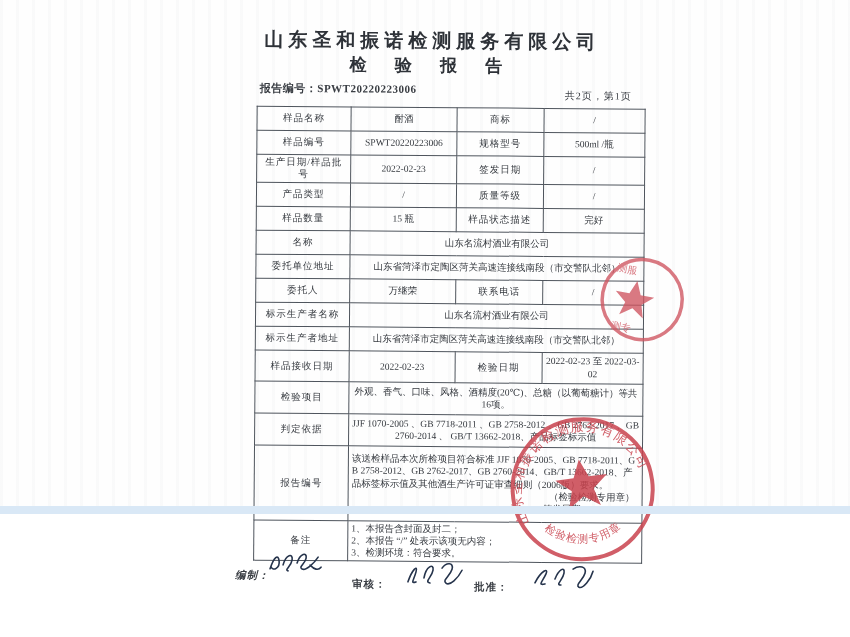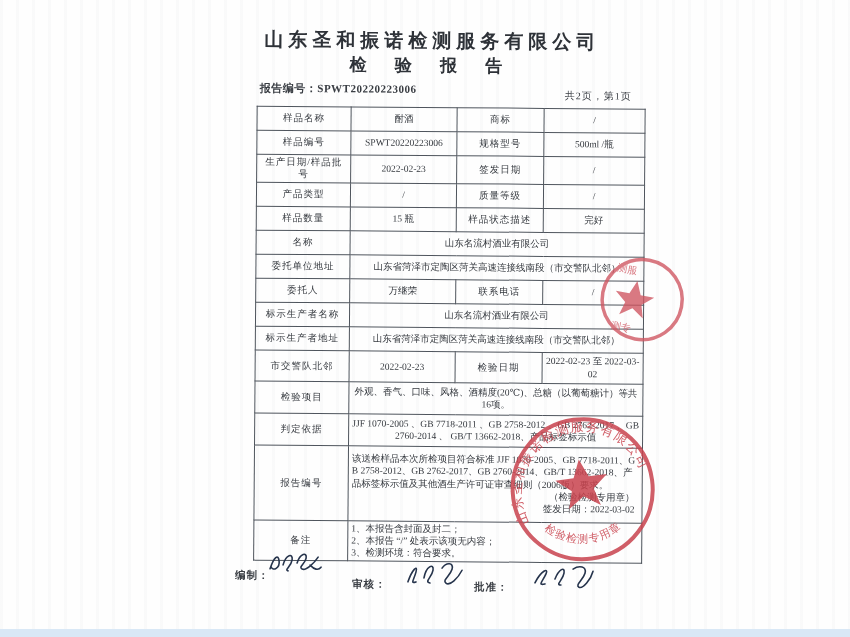--- a/index.html
+++ b/index.html
@@ -4,21 +4,21 @@
 <style>
   html,body{margin:0;padding:0;}
   body{
     width:850px;height:637px;overflow:hidden;
     background:#ffffff;
     font-family:"Liberation Serif","DejaVu Serif",serif;
     color:#33373d;
     position:relative;
   }
   .page{
-    position:absolute;left:0;top:0;width:850px;height:637px;
+    position:absolute;left:0;top:0;width:850px;height:514px;
     background:
       repeating-linear-gradient(90deg, rgba(120,130,140,0.035) 0 3px, rgba(255,255,255,0) 3px 16px),
       #fefefe;
   }
   .bottom-strip{
     position:absolute;left:0;bottom:0;width:850px;height:8px;
     background:#d9e8f6;
   }
   .scan{
     position:absolute;left:0;top:0;width:850px;height:630px;
@@ -138,21 +138,21 @@
       </tr>
       <tr class="r24">
         <td class="lbl">标示生产者名称</td>
         <td colspan="3">山东名流村酒业有限公司</td>
       </tr>
       <tr class="r24">
         <td class="lbl">标示生产者地址</td>
         <td colspan="3">山东省菏泽市定陶区菏关高速连接线南段（市交警队北邻）</td>
       </tr>
       <tr class="r31">
-        <td class="lbl">市交警队北邻</td>
+        <td class="lbl">样品接收日期</td>
         <td>2022-02-23</td>
         <td class="lbl">检验日期</td>
         <td>2022-02-23 至 2022-03-02</td>
       </tr>
       <tr class="r32">
         <td class="lbl">检验项目</td>
         <td colspan="3" class="val-left">外观、香气、口味、风格、酒精度(20℃)、总糖（以葡萄糖计）等共16项。</td>
       </tr>
       <tr class="r32">
         <td class="lbl">判定依据</td>
@@ -174,21 +174,21 @@
         <td class="lbl">备注</td>
         <td colspan="3" class="val-left">
           <span class="remark-line">1、本报告含封面及封二；</span>
           <span class="remark-line">2、本报告 “/” 处表示该项无内容；</span>
           <span class="remark-line">3、检测环境：符合要求。</span>
         </td>
       </tr>
     </tbody>
       </table>
 
-    <div class="sig-row-label" style="left:237px;top:570px;">编制：</div>
+    <div class="sig-row-label" style="left:237px;top:570px;font-style:italic;">编制：</div>
     <svg class="sig-svg" style="left:268px;top:550px;" width="58" height="30" viewBox="0 0 58 30">
       <path d="M4,20 C8,8 12,5 13,12 C14,19 7,23 5,18 M17,16 C20,5 27,4 26,11 C25,18 18,21 22,22 M31,14 C34,4 41,3 40,9 C39,15 32,18 36,20 C40,22 48,14 52,8 M44,16 C48,20 52,22 55,18" fill="none" stroke="#26344c" stroke-width="1.6" stroke-linecap="round"></path>
     </svg>
     <div class="sig-row-label" style="left:354px;top:578px;">审核：</div>
     <svg class="sig-svg" style="left:406px;top:558px;" width="62" height="32" viewBox="0 0 62 32">
       <path d="M4,24 C8,12 14,6 12,14 C10,22 6,26 12,24 M20,20 C22,8 30,5 29,12 C28,19 20,24 26,25 M38,10 C42,4 50,4 48,11 C46,18 38,22 42,25 C46,28 54,20 58,12" fill="none" stroke="#26344c" stroke-width="1.6" stroke-linecap="round"></path>
     </svg>
     <div class="sig-row-label" style="left:476px;top:580px;">批准：</div>
     <svg class="sig-svg" style="left:533px;top:560px;" width="66" height="32" viewBox="0 0 66 32">
       <path d="M4,22 C10,10 18,6 15,13 C12,20 6,25 14,23 M24,18 C28,8 34,5 33,12 C32,19 24,24 30,24 M42,8 C48,4 56,5 54,12 C52,19 44,24 48,26 C52,28 60,18 62,10" fill="none" stroke="#26344c" stroke-width="1.6" stroke-linecap="round"></path>

